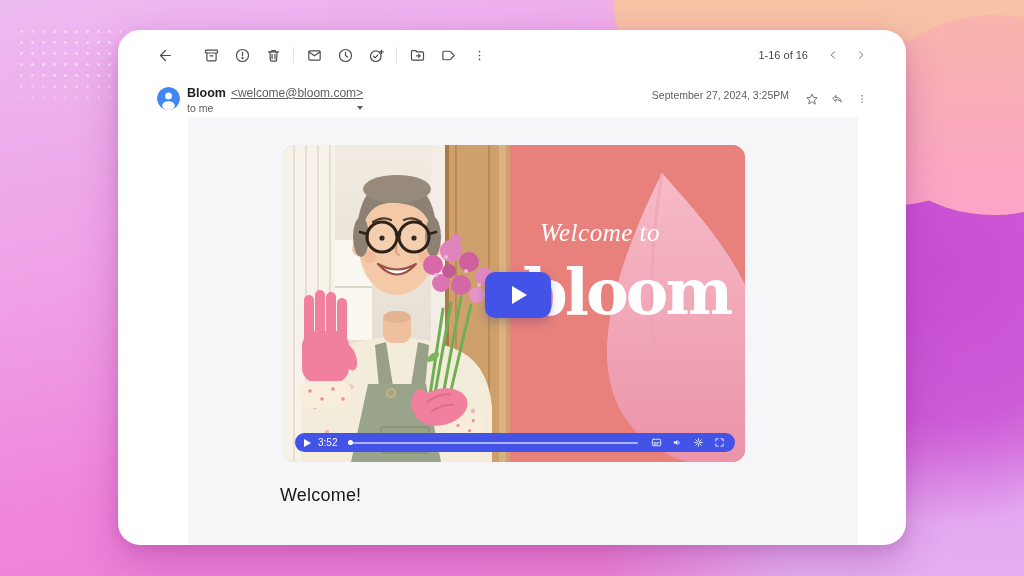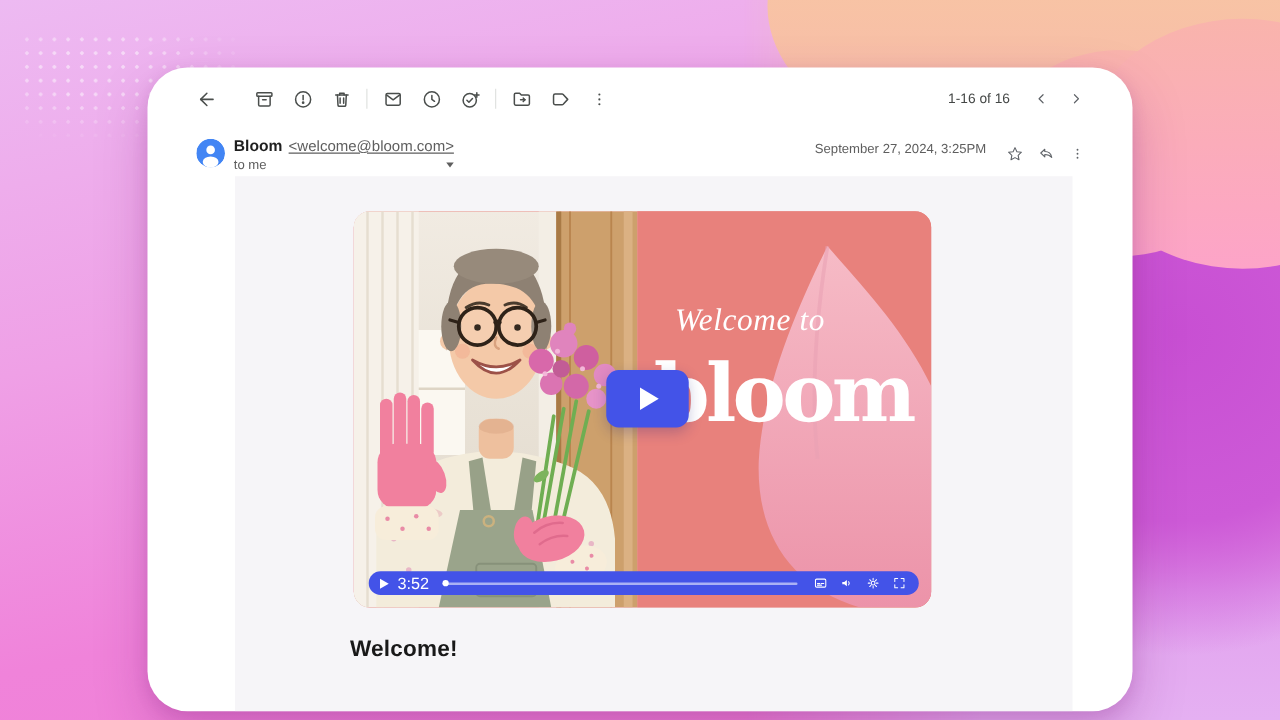--- a/index.html
+++ b/index.html
@@ -20,22 +20,22 @@
   .bump1 { right:28px; top:40px; width:200px; height:165px; }
   .bump2 { right:-95px; top:15px; width:250px; height:200px; }
   .dots { position:absolute; left:16px; top:26px; width:180px; height:84px; opacity:.55;
     background-image: radial-gradient(circle, rgba(255,255,255,.9) 1.2px, rgba(255,255,255,0) 1.6px);
     background-size: 11px 11px;
     -webkit-mask-image: radial-gradient(ellipse at 35% 35%, #000 30%, transparent 78%);
     mask-image: radial-gradient(ellipse at 35% 35%, #000 30%, transparent 78%); }
 
   
   .window { position:absolute; left:118px; top:30px; width:788px; height:515px; background:#fff;
-    border-radius:32px; overflow:hidden;
-    box-shadow: 0 18px 42px rgba(130,30,125,.28), 0 4px 12px rgba(130,30,125,.14); margin-top: 24px; }
+    border-radius:22px; overflow:hidden;
+    box-shadow: 0 18px 42px rgba(130,30,125,.28), 0 4px 12px rgba(130,30,125,.14); }
 
   
   .toolbar { display:flex; align-items:center; height:50px; padding:0 34px 0 36px; }
   .tbtn { width:22px; height:22px; border:none; background:transparent; display:flex; align-items:center;
     justify-content:center; cursor:pointer; padding:0; }
   .tbtn svg { width:17px; height:17px; stroke:#4a4e4c; stroke-width:1.7; fill:none;
     stroke-linecap:round; stroke-linejoin:round; }
   .tb-group { display:flex; align-items:center; gap:9px; }
   .g1 { margin-left:24px; }
   .tb-sep { width:1px; height:16px; background:#e1e3e1; margin:0 9px; }
@@ -78,31 +78,31 @@
     font-weight:bold; font-size:64px; line-height:1.05; letter-spacing:-3px; white-space:nowrap; }
   .play-overlay { position:absolute; left:202px; top:127px; width:66px; height:46px; border:none;
     border-radius:10px; background:#4353e8; cursor:pointer; display:flex; align-items:center;
     justify-content:center; box-shadow:0 4px 10px rgba(30,30,120,.25); }
   .play-overlay .tri { width:0; height:0; border-left:15px solid #fff; border-top:9px solid transparent;
     border-bottom:9px solid transparent; margin-left:3px; }
   .controls { position:absolute; left:12px; right:10px; bottom:10px; height:19px; border-radius:10px;
     background:#4353e8; display:flex; align-items:center; padding:0 9px; gap:7px; }
   .c-play { width:0; height:0; border-left:7px solid #fff; border-top:4.5px solid transparent;
     border-bottom:4.5px solid transparent; cursor:pointer; }
-  .c-time { color:#fff; font-size:13px; white-space:nowrap; }
+  .c-time { color:#fff; font-size:10px; white-space:nowrap; }
   .progress { position:relative; flex:1; height:2px; background:rgba(255,255,255,.55); border-radius:1px;
     margin:0 4px; cursor:pointer; }
   .progress .dot { position:absolute; left:0; top:-1.5px; width:5px; height:5px; border-radius:50%; background:#fff; }
   .cbtn { border:none; background:transparent; padding:0; width:14px; height:14px; cursor:pointer;
     display:flex; align-items:center; justify-content:center; }
   .cbtn svg { width:11px; height:11px; stroke:#fff; stroke-width:1.8; fill:none;
     stroke-linecap:round; stroke-linejoin:round; }
 
   
-  .body-heading { margin:23px 0 0 92px; font-size:18px; font-weight:bold; color:#191919; letter-spacing:.2px; }
+  .body-heading { margin:23px 0 0 92px; font-size:18px; font-weight:normal; color:#191919; letter-spacing:.2px; }
   .body-paragraph { margin:11px 0 0 92px; font-size:13px; color:#3a3a3a; }
 </style>
 </head>
 <body>
 
 <div class="stage">
   <div class="bg-right"></div>
   <div class="peach-cap"></div>
   <div class="blob-magenta"></div>
   <div class="bump bump1"></div>

